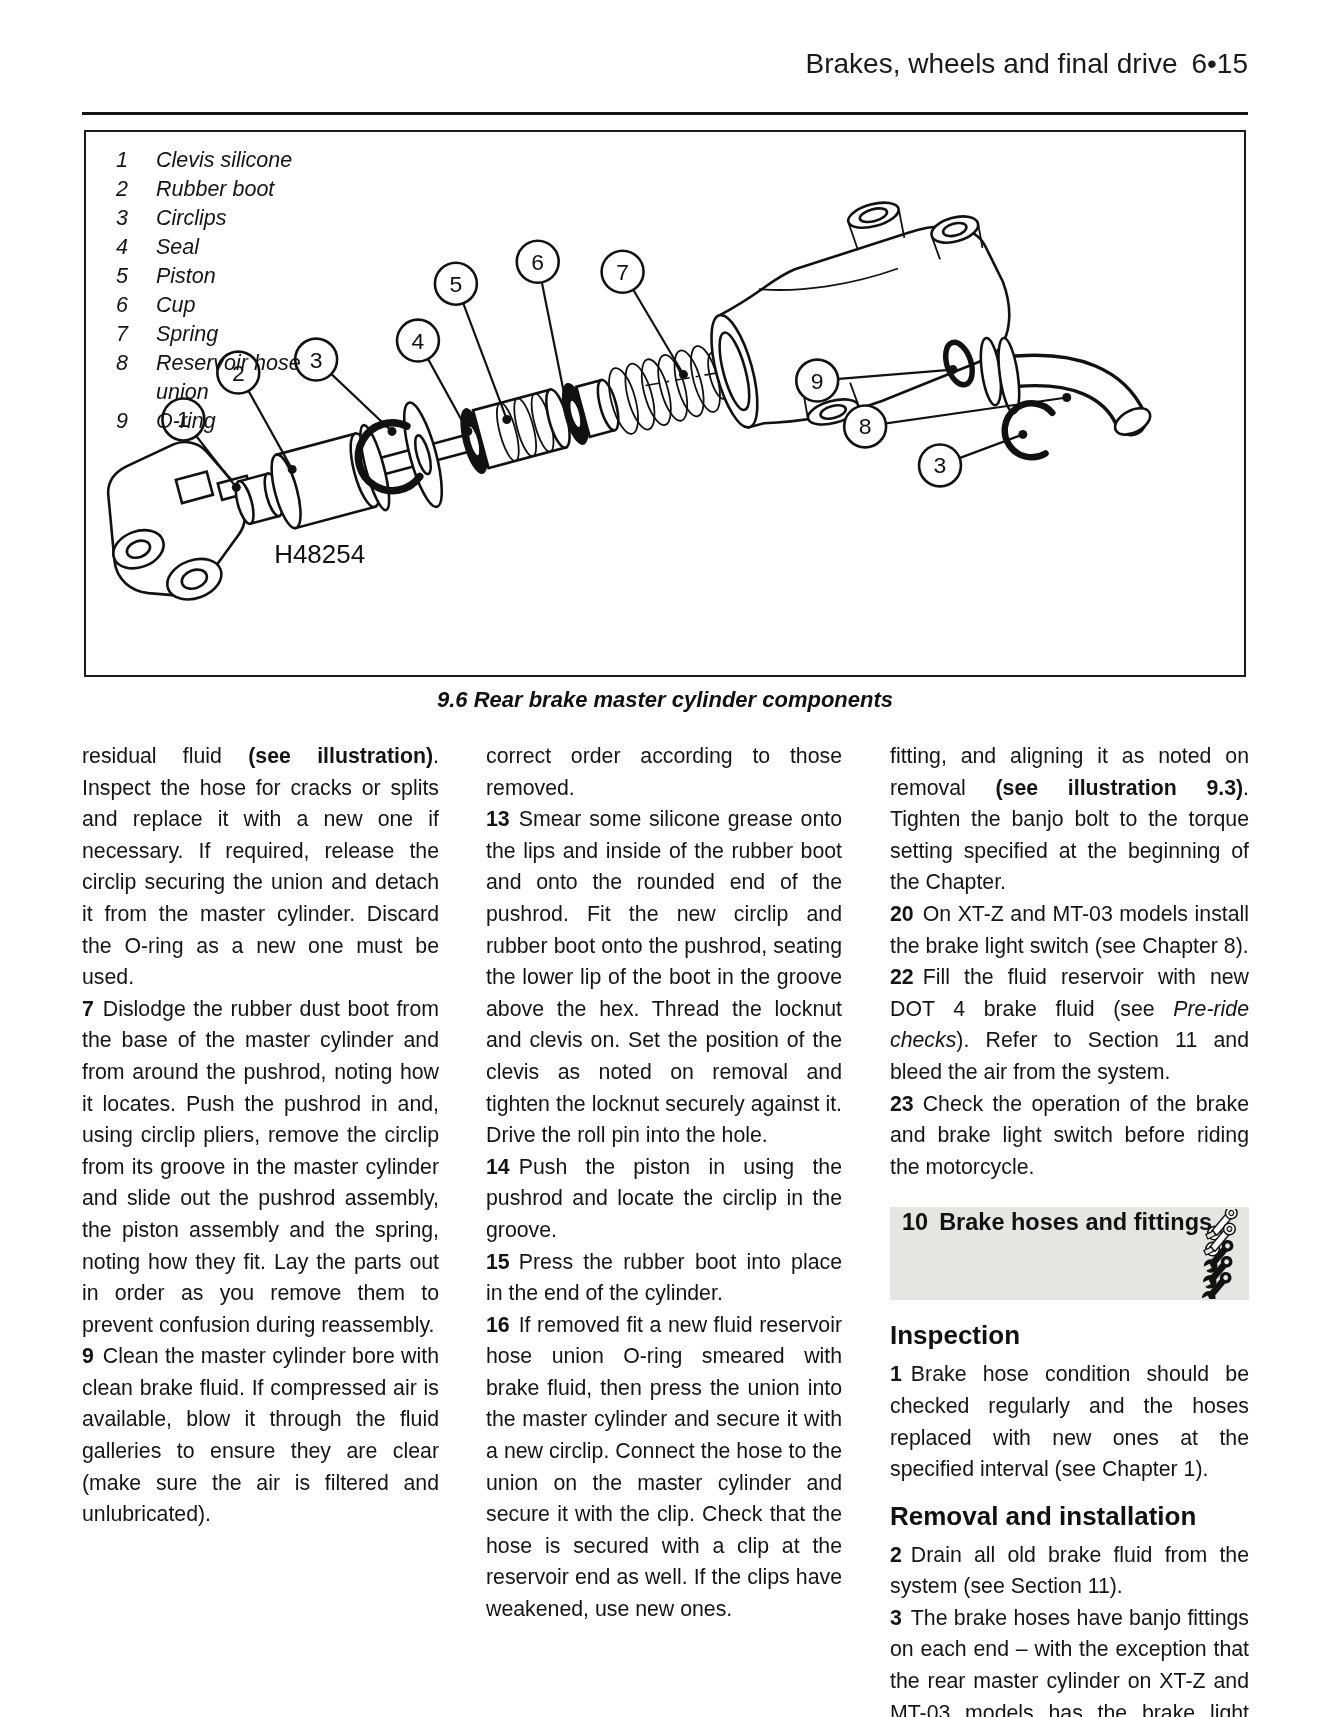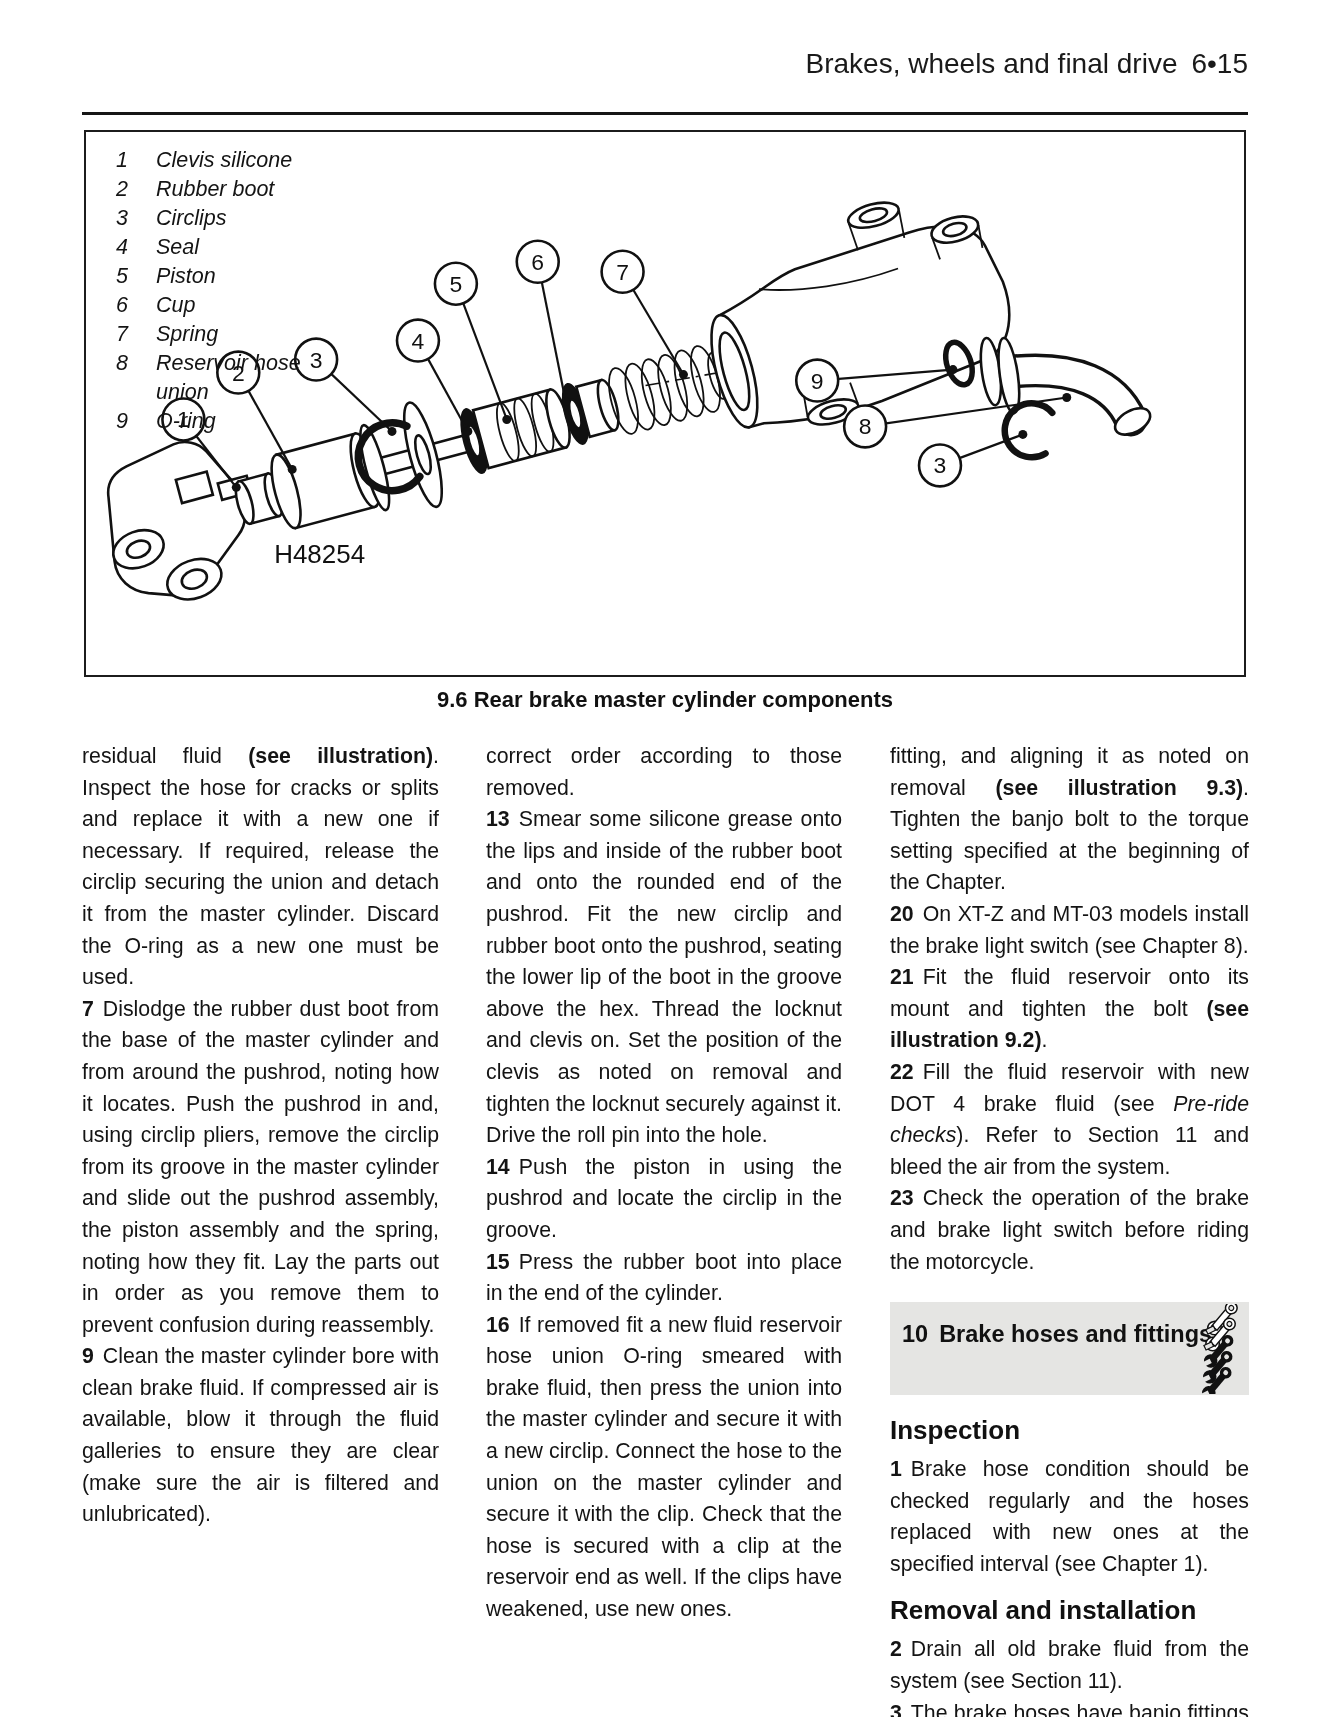--- a/index.html
+++ b/index.html
@@ -21,39 +21,39 @@
   }
   .figure-box svg.diagram{position:absolute;left:0;top:0;width:100%;height:100%;}
   .legend{
     position:absolute;left:30px;top:14px;width:200px;
     font-style:italic;font-size:21.5px;line-height:29px;color:#141414;
   }
   .legend-row{display:grid;grid-template-columns:40px 1fr;}
   .legend-num{text-align:left;}
   .figure-caption{
     position:absolute;top:687px;left:84px;width:1162px;text-align:center;
-    font-weight:bold;font-size:22px;color:#111;
+    font-weight:bold;font-size:22px;color:#111;font-style:italic;
   }
   .columns{
     position:absolute;top:741px;left:82px;width:1167px;display:flex;
   }
   .col{width:357px;font-size:21.3px;line-height:31.6px;text-align:justify;color:#141414;}
   .col.c2{width:356px;margin-left:47px;}
   .col.c3{width:359px;margin-left:48px;}
   .para{margin:0;}
   .para .pnum{margin-right:9px;}
   .subhead{
     font-size:26px;font-weight:bold;color:#111;
     margin:15px 0 9px 0;line-height:30px;text-align:left;
   }
   .secbox{
     position:relative;margin:24px 0 20px 0;height:93px;background:#e5e5e3;
   }
   .secbox-title{
-    padding:19px 0 0 12px;font-size:23.5px;font-weight:bold;color:#111;
+    padding:2px 0 0 12px;font-size:23.5px;font-weight:bold;color:#111;
     line-height:27px;text-align:left;
   }
   .secbox-title .secnum{margin-right:11px;}
   .rating-icon{position:absolute;right:0px;top:2px;width:56px;height:90px;}
   .w-out{fill:#fff;stroke:#111;stroke-width:1.6;}
   .w-out .cut{fill:#e5e5e3;stroke:#111;stroke-width:1.3;}
   .w-sol{fill:#111;stroke:none;}
   .w-sol .cut{fill:#e5e5e3;stroke:none;}
   .fw{fill:#ffffff;stroke:#111;stroke-width:2.6;}
   .fb{fill:#111;stroke:none;}
@@ -298,21 +298,20 @@
   <div class="col c2">
       <p class="para">correct order according to those removed.</p>
       <p class="para"><b class="pnum">13</b>Smear some silicone grease onto the lips and inside of the rubber boot and onto the rounded end of the pushrod. Fit the new circlip and rubber boot onto the pushrod, seating the lower lip of the boot in the groove above the hex. Thread the locknut and clevis on. Set the position of the clevis as noted on removal and tighten the locknut securely against it. Drive the roll pin into the hole.</p>
       <p class="para"><b class="pnum">14</b>Push the piston in using the pushrod and locate the circlip in the groove.</p>
       <p class="para"><b class="pnum">15</b>Press the rubber boot into place in the end of the cylinder.</p>
       <p class="para"><b class="pnum">16</b>If removed fit a new fluid reservoir hose union O-ring smeared with brake fluid, then press the union into the master cylinder and secure it with a new circlip. Connect the hose to the union on the master cylinder and secure it with the clip. Check that the hose is secured with a clip at the reservoir end as well. If the clips have weakened, use new ones.</p>
     </div>
   <div class="col c3">
       <p class="para">fitting, and aligning it as noted on removal <b>(see illustration 9.3)</b>. Tighten the banjo bolt to the torque setting specified at the beginning of the Chapter.</p>
       <p class="para"><b class="pnum">20</b>On XT-Z and MT-03 models install the brake light switch (see Chapter 8).</p>
-      <p class="para"><b class="pnum">21</b>Fit the fluid reservoir onto its mount and tighten the bolt <b>(see illustration 9.2)</b>.</p>
       <p class="para"><b class="pnum">22</b>Fill the fluid reservoir with new DOT 4 brake fluid (see <i>Pre-ride checks</i>). Refer to Section 11 and bleed the air from the system.</p>
       <p class="para"><b class="pnum">23</b>Check the operation of the brake and brake light switch before riding the motorcycle.</p>
       <div class="secbox">
     <div class="secbox-title"><b class="secnum">10</b><span>Brake hoses and fittings</span></div>
     <svg class="rating-icon" viewBox="0 0 56 96" aria-hidden="true">
       <g class="w-out" transform="translate(30,15) rotate(-50)">
         <circle cx="-14" cy="0" r="7.2"></circle>
             <rect x="-14" y="-3.6" width="27" height="7.2"></rect>
             <circle cx="14" cy="0" r="6.2"></circle>
         <rect class="cut" x="-23" y="-2.6" width="9" height="5.2" transform="rotate(24 -14 0)"></rect>

